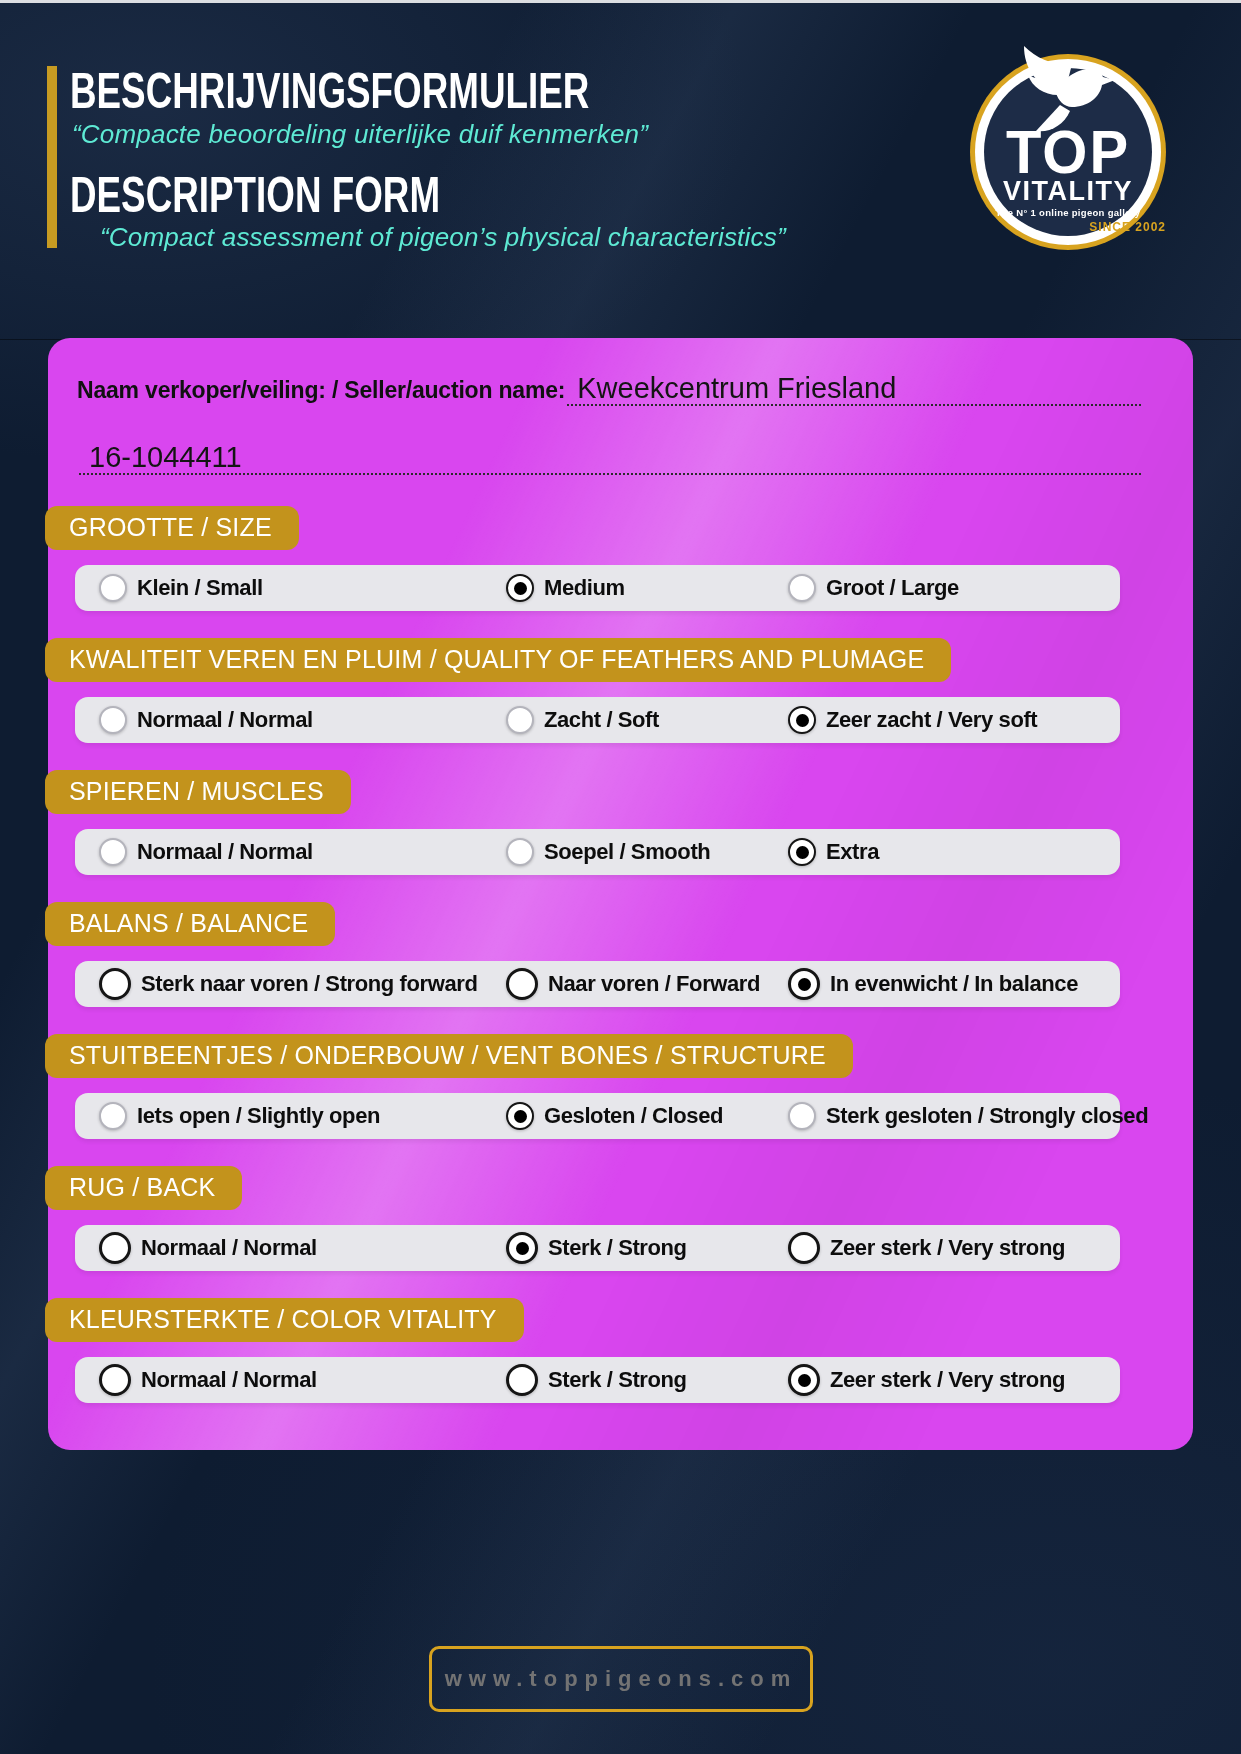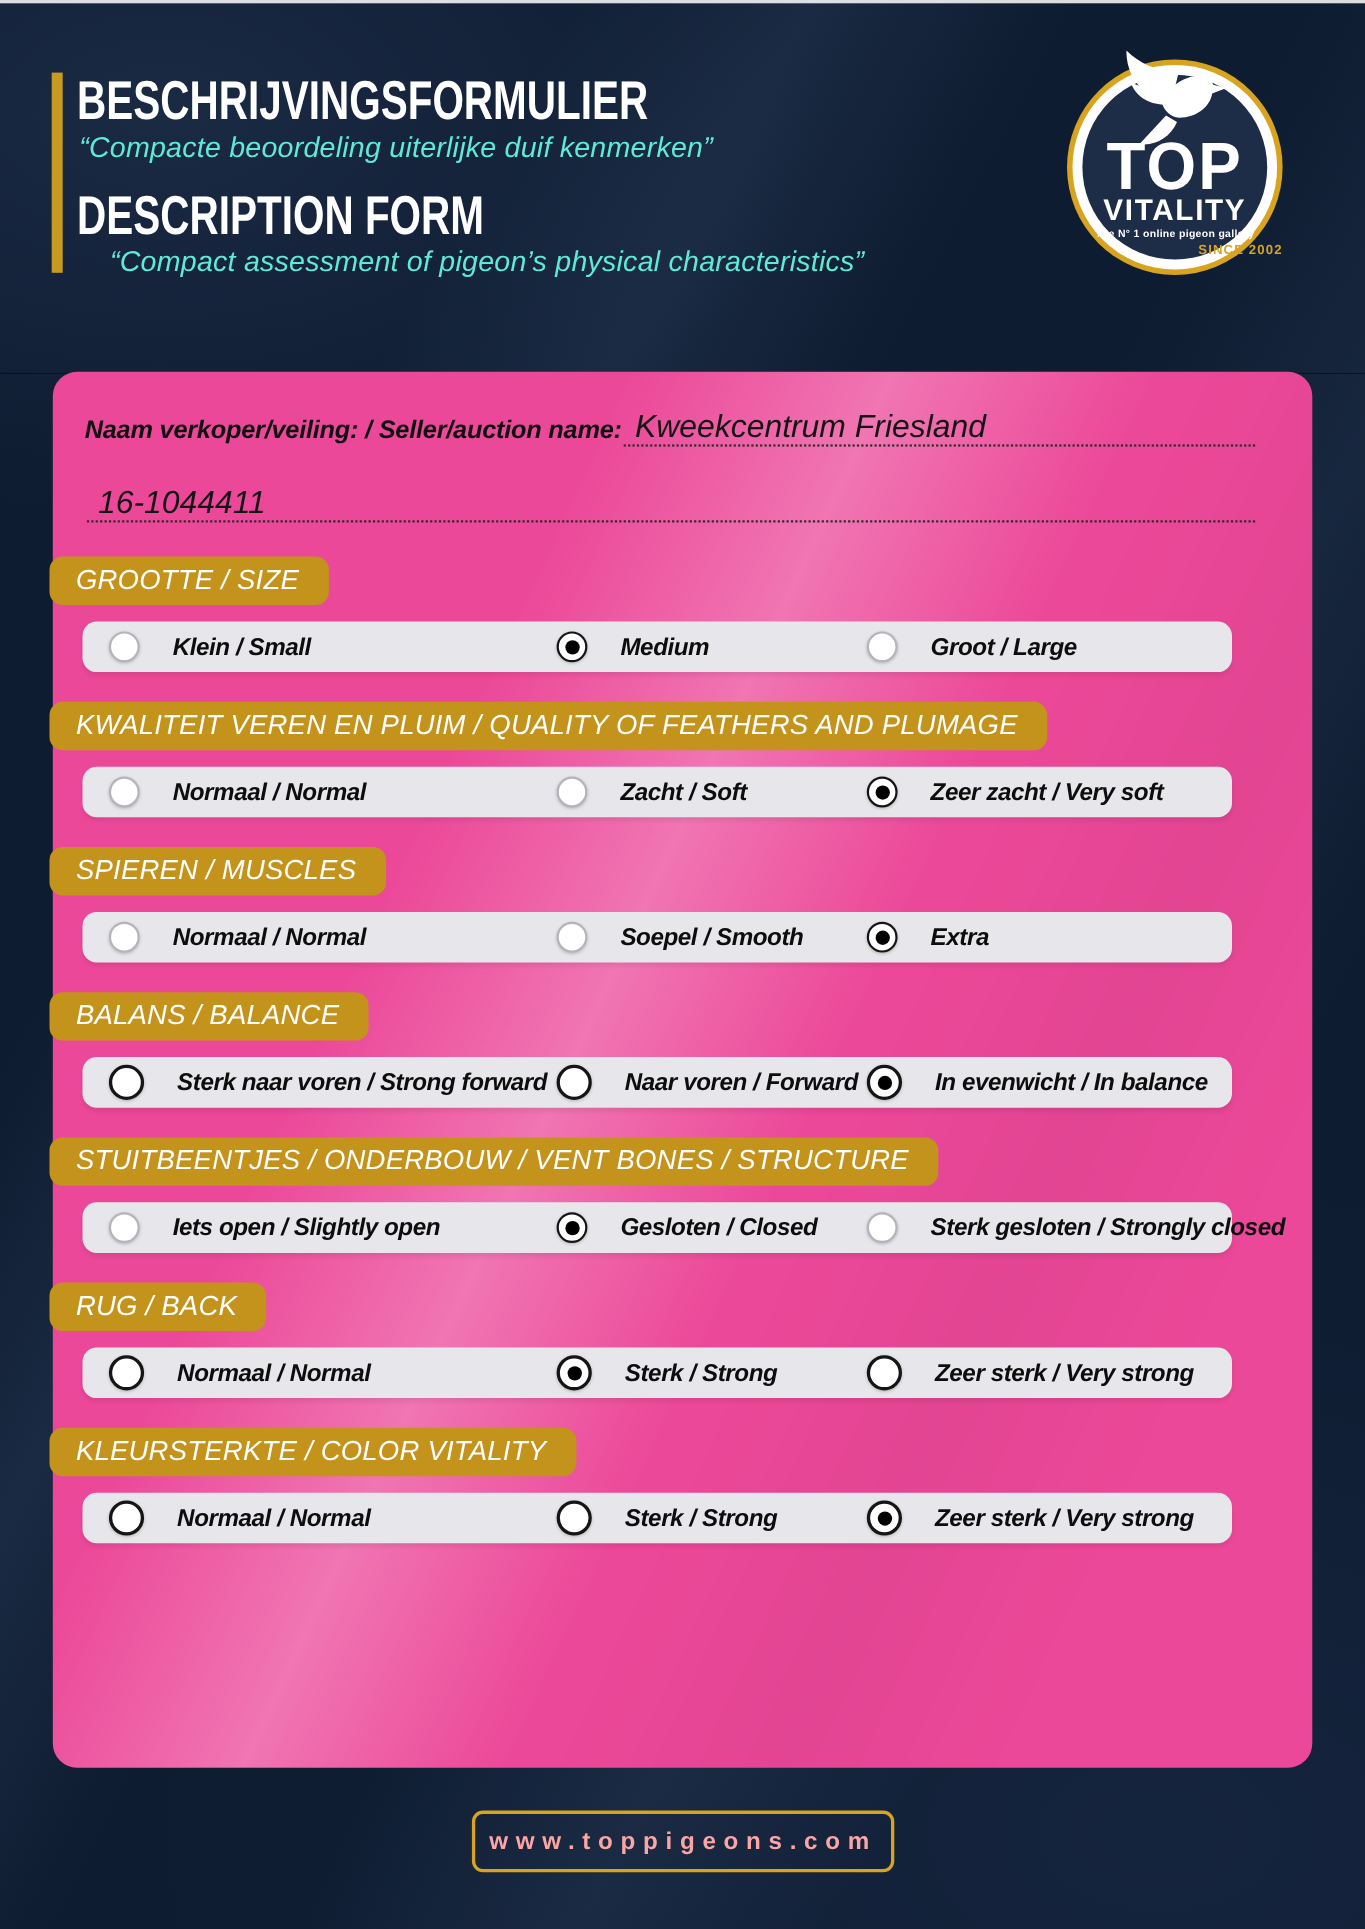--- a/index.html
+++ b/index.html
@@ -54,22 +54,22 @@
     position:absolute;left:0;top:153px;width:100%;text-align:center;color:#fff;
     font-size:9.5px;font-weight:700;letter-spacing:0.3px;
   }
   .badge .logo-since{
     position:absolute;left:0;top:166px;width:100%;text-align:right;color:#D8A31F;
     font-size:12px;font-weight:700;letter-spacing:1px;
   }
 
   
   .card{
-    position:absolute;left:48px;top:338px;width:1145px;height:1269px;
-    background:#ec4899;border-radius:22px;font-style:italic;
+    position:absolute;left:48px;top:338px;width:1145px;height:1112px;
+    background:#d946ef;border-radius:22px;
   }
   .card::after{
     content:"";position:absolute;inset:0;border-radius:22px;pointer-events:none;
     background:
       linear-gradient(115deg, rgba(255,255,255,0) 30%, rgba(255,255,255,0.25) 44%, rgba(255,255,255,0) 58%),
       linear-gradient(115deg, rgba(0,0,0,0) 60%, rgba(0,0,0,0.04) 72%, rgba(0,0,0,0) 84%);
   }
   .card-inner{position:relative;z-index:1;padding:30px 0 0 0;}
 
   
@@ -91,43 +91,43 @@
   .tab{
     display:inline-block;margin-left:-3px;background:#C3931C;color:#fff;
     font-size:25px;line-height:27px;padding:8px 27px 9px 24px;
     border-radius:12px;letter-spacing:0.2px;white-space:nowrap;
   }
   .bar{
     margin:15px 73px 0 27px;height:46px;background:#e7e7eb;border-radius:13px;
     display:grid;grid-template-columns:407px 282px auto;align-items:center;
     padding-left:24px;box-shadow:0 3px 4px rgba(0,0,0,0.07);
   }
-  .opt{display:flex;align-items:center;gap:30px;min-width:0;}
+  .opt{display:flex;align-items:center;gap:10px;min-width:0;}
   .radio{
     box-sizing:border-box;flex:none;width:28px;height:28px;border-radius:50%;
     background:#fff;border:2px solid #b4b4bc;position:relative;
     box-shadow:0 1px 3px rgba(0,0,0,0.22);
   }
   .bar.dark .radio{width:32px;height:32px;border:3px solid #151515;}
   .radio.selected{border:2.5px solid #151515;}
   .radio.selected::after{
     content:"";position:absolute;left:50%;top:50%;width:13px;height:13px;
     margin:-6.5px 0 0 -6.5px;border-radius:50%;background:#000;
   }
   .opt-label{
     font-size:22px;font-weight:700;color:#0d0d0d;letter-spacing:-0.4px;
     white-space:nowrap;
   }
 
   
   .site-btn{
-    position:absolute;left:429px;top:1646px;width:384px;height:56px;
+    position:absolute;left:429px;top:1646px;width:384px;height:66px;
     box-sizing:border-box;border:3px solid #D8A31F;border-radius:10px;
     display:flex;align-items:center;justify-content:center;
-    color:#fca5a5;font-size:22px;font-weight:700;letter-spacing:7px;text-align:right;
+    color:#737373;font-size:22px;font-weight:700;letter-spacing:7px;text-align:right;
   }
 </style>
 </head>
 <body>
 
 <div class="bg"></div>
 <div class="top-edge"></div>
 <div class="scan-line"></div>
 
 <div class="accent-bar"></div>

